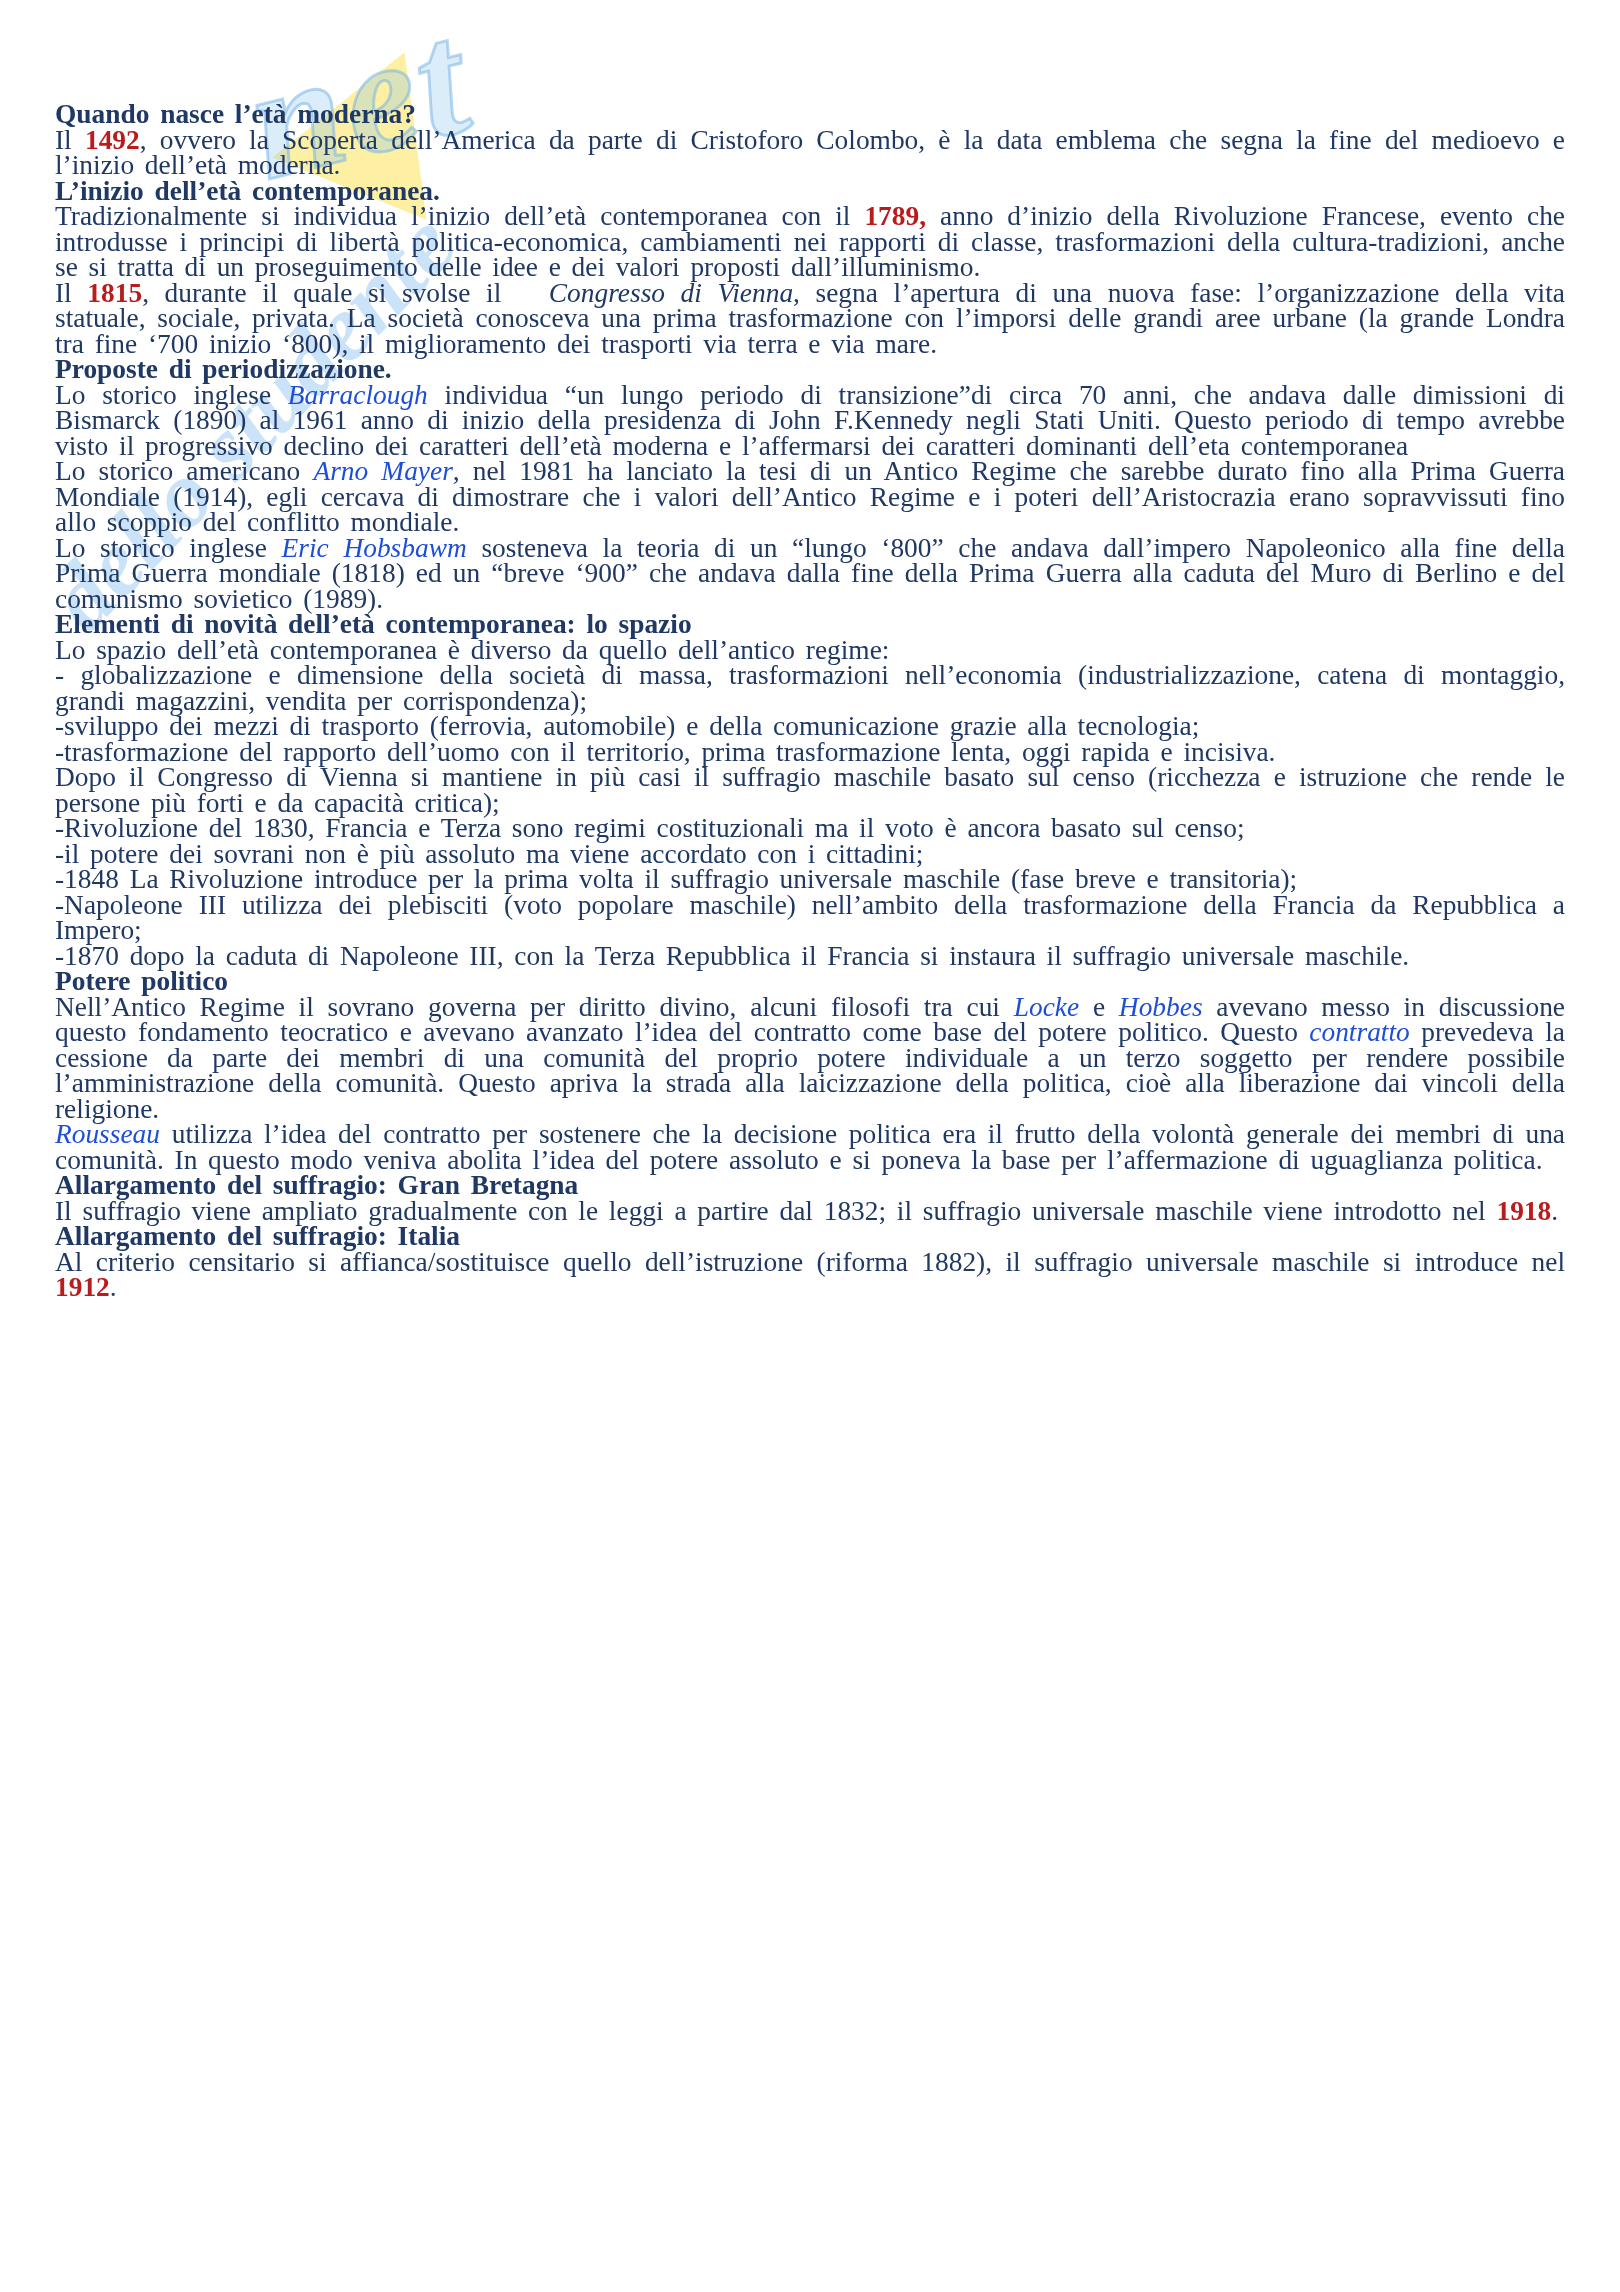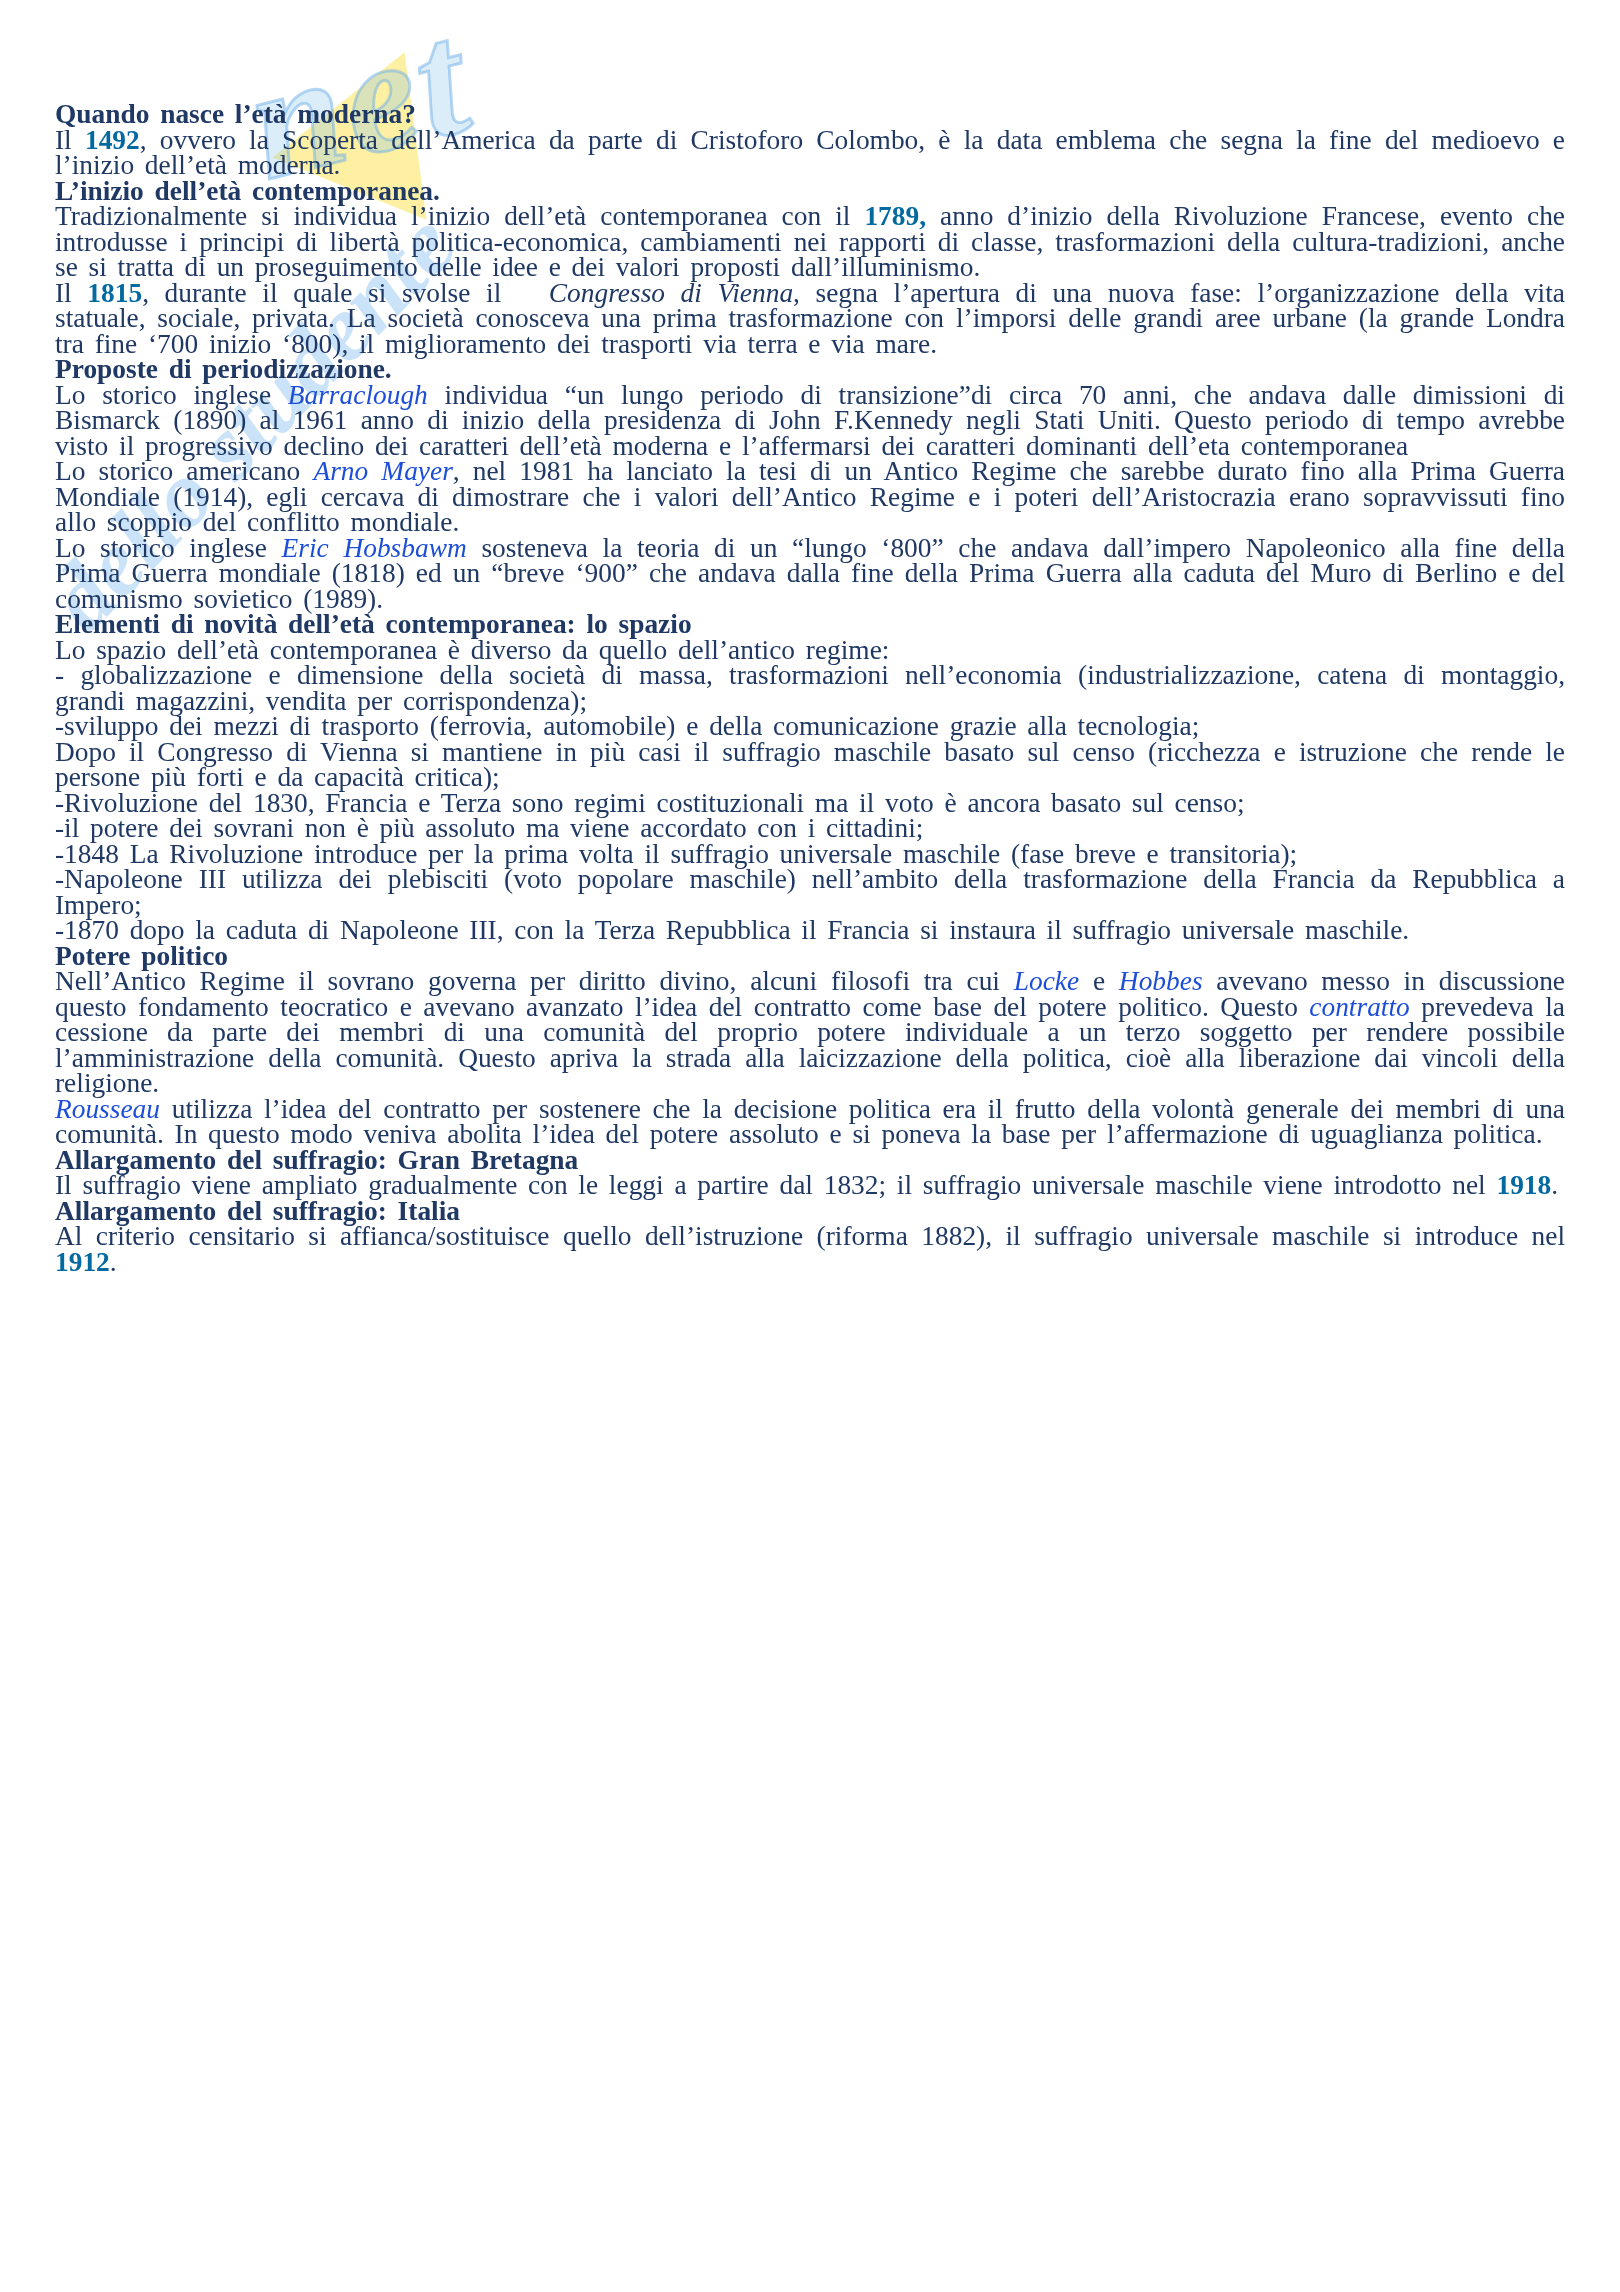--- a/index.html
+++ b/index.html
@@ -66,21 +66,21 @@
   .block {
     margin: 0;
     text-align: justify;
     word-spacing: 3.9px;
   }
   h2.block {
     font-size: 27.4px;
     font-weight: bold;
     text-align: left;
   }
-  .run-red-bold   { color: #0369a1; font-weight: bold; }
+  .run-red-bold   { color: #b91c1c; font-weight: bold; }
   .run-red-italic { color: #1d4ed8; font-style: italic; }
   .run-italic     { font-style: italic; margin-left: 32px; }
 </style>
 </head>
 <body>
 
 <div class="page">
 
   <div class="watermark" aria-hidden="true">
     <div class="wm-triangle"></div>
@@ -95,20 +95,21 @@
       <p class="block paragraph"><span class="run-normal">Tradizionalmente si individua l’inizio dell’età contemporanea con il </span><span class="run-red-bold">1789,</span><span class="run-normal"> anno d’inizio della Rivoluzione Francese, evento che introdusse i principi di libertà politica-economica, cambiamenti nei rapporti di classe, trasformazioni della cultura-tradizioni, anche se si tratta di un proseguimento delle idee e dei valori proposti dall’illuminismo.</span></p>
       <p class="block paragraph"><span class="run-normal">Il </span><span class="run-red-bold">1815</span><span class="run-normal">, durante il quale si svolse il </span><span class="run-italic">Congresso di Vienna</span><span class="run-normal">, segna l’apertura di una nuova fase: l’organizzazione della vita statuale, sociale, privata. La società conosceva una prima trasformazione con l’imporsi delle grandi aree urbane (la grande Londra tra fine ‘700 inizio ‘800), il miglioramento dei trasporti via terra e via mare.</span></p>
       <h2 class="block heading"><span class="run-normal">Proposte di periodizzazione.</span></h2>
       <p class="block paragraph"><span class="run-normal">Lo storico inglese </span><span class="run-red-italic">Barraclough</span><span class="run-normal"> individua “un lungo periodo di transizione”di circa 70 anni, che andava dalle dimissioni di Bismarck (1890) al 1961 anno di inizio della presidenza di John F.Kennedy negli Stati Uniti. Questo periodo di tempo avrebbe visto il progressivo declino dei caratteri dell’età moderna e l’affermarsi dei caratteri dominanti dell’eta contemporanea</span></p>
       <p class="block paragraph"><span class="run-normal">Lo storico americano </span><span class="run-red-italic">Arno Mayer</span><span class="run-normal">, nel 1981 ha lanciato la tesi di un Antico Regime che sarebbe durato fino alla Prima Guerra Mondiale (1914), egli cercava di dimostrare che i valori dell’Antico Regime e i poteri dell’Aristocrazia erano sopravvissuti fino allo scoppio del conflitto mondiale.</span></p>
       <p class="block paragraph"><span class="run-normal">Lo storico inglese </span><span class="run-red-italic">Eric Hobsbawm</span><span class="run-normal"> sosteneva la teoria di un “lungo ‘800” che andava dall’impero Napoleonico alla fine della Prima Guerra mondiale (1818) ed un “breve ‘900” che andava dalla fine della Prima Guerra alla caduta del Muro di Berlino e del comunismo sovietico (1989).</span></p>
       <h2 class="block heading"><span class="run-normal">Elementi di novità dell’età contemporanea: lo spazio</span></h2>
       <p class="block paragraph"><span class="run-normal">Lo spazio dell’età contemporanea è diverso da quello dell’antico regime:</span></p>
       <p class="block paragraph"><span class="run-normal">- globalizzazione e dimensione della società di massa, trasformazioni nell’economia (industrializzazione, catena di montaggio, grandi magazzini, vendita per corrispondenza);</span></p>
       <p class="block paragraph"><span class="run-normal">-sviluppo dei mezzi di trasporto (ferrovia, automobile) e della comunicazione grazie alla tecnologia;</span></p>
+      <p class="block paragraph"><span class="run-normal">-trasformazione del rapporto dell’uomo con il territorio, prima trasformazione lenta, oggi rapida e incisiva.</span></p>
       <p class="block paragraph"><span class="run-normal">Dopo il Congresso di Vienna si mantiene in più casi il suffragio maschile basato sul censo (ricchezza e istruzione che rende le persone più forti e da capacità critica);</span></p>
       <p class="block paragraph"><span class="run-normal">-Rivoluzione del 1830, Francia e Terza sono regimi costituzionali ma il voto è ancora basato sul censo;</span></p>
       <p class="block paragraph"><span class="run-normal">-il potere dei sovrani non è più assoluto ma viene accordato con i cittadini;</span></p>
       <p class="block paragraph"><span class="run-normal">-1848 La Rivoluzione introduce per la prima volta il suffragio universale maschile (fase breve e transitoria);</span></p>
       <p class="block paragraph"><span class="run-normal">-Napoleone III utilizza dei plebisciti (voto popolare maschile) nell’ambito della trasformazione della Francia da Repubblica a Impero;</span></p>
       <p class="block paragraph"><span class="run-normal">-1870 dopo la caduta di Napoleone III, con la Terza Repubblica il Francia si instaura il suffragio universale maschile.</span></p>
       <h2 class="block heading"><span class="run-normal">Potere politico</span></h2>
       <p class="block paragraph"><span class="run-normal">Nell’Antico Regime il sovrano governa per diritto divino, alcuni filosofi tra cui </span><span class="run-red-italic">Locke</span><span class="run-normal"> e </span><span class="run-red-italic">Hobbes</span><span class="run-normal"> avevano messo in discussione questo fondamento teocratico e avevano avanzato l’idea del contratto come base del potere politico. Questo </span><span class="run-red-italic">contratto</span><span class="run-normal"> prevedeva la cessione da parte dei membri di una comunità del proprio potere individuale a un terzo soggetto per rendere possibile l’amministrazione della comunità. Questo apriva la strada alla laicizzazione della politica, cioè alla liberazione dai vincoli della religione.</span></p>
       <p class="block paragraph"><span class="run-red-italic">Rousseau</span><span class="run-normal"> utilizza l’idea del contratto per sostenere che la decisione politica era il frutto della volontà generale dei membri di una comunità. In questo modo veniva abolita l’idea del potere assoluto e si poneva la base per l’affermazione di uguaglianza politica.</span></p>
       <h2 class="block heading"><span class="run-normal">Allargamento del suffragio: Gran Bretagna</span></h2>

